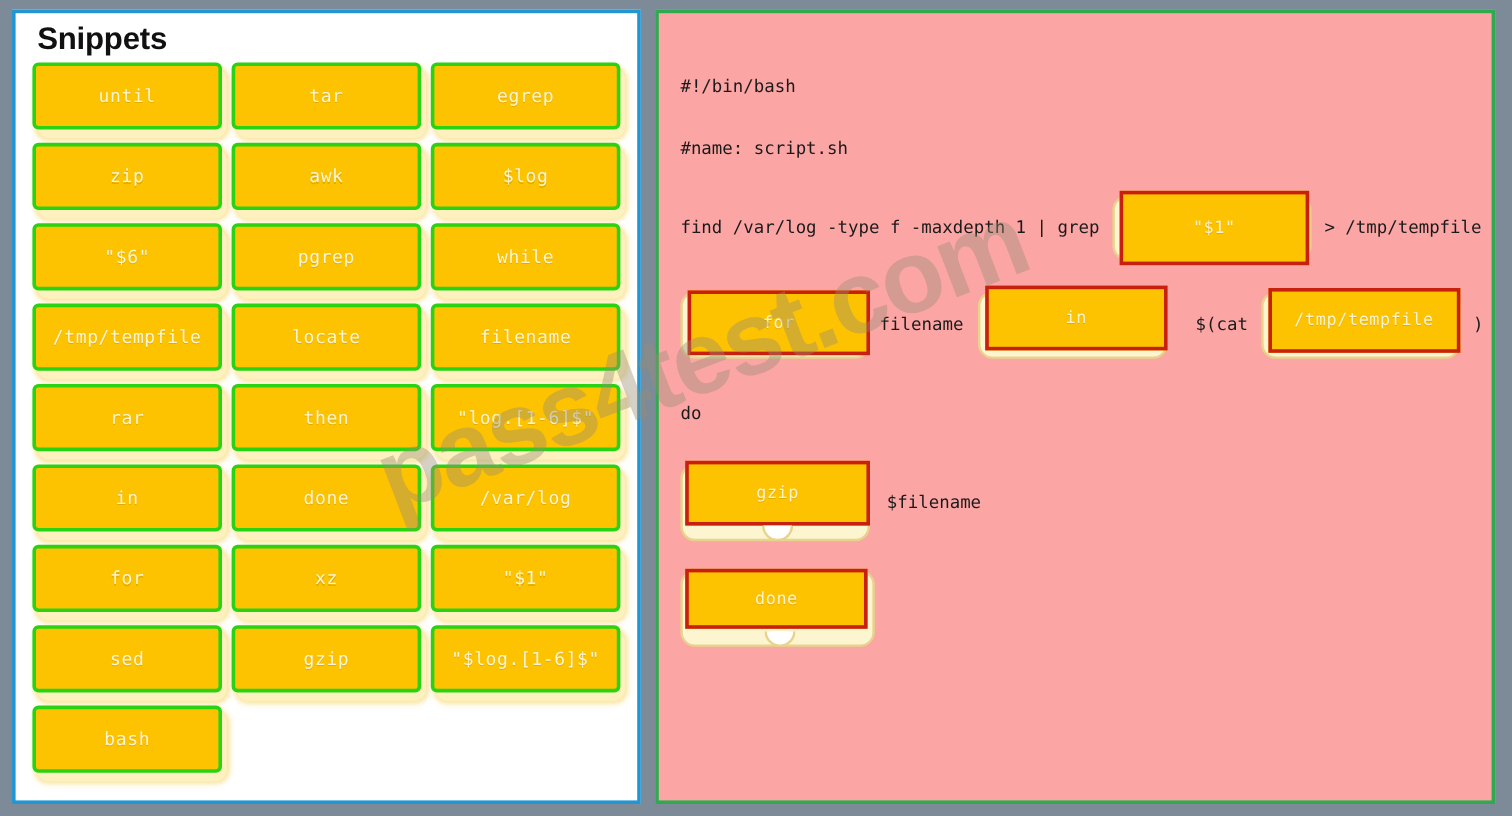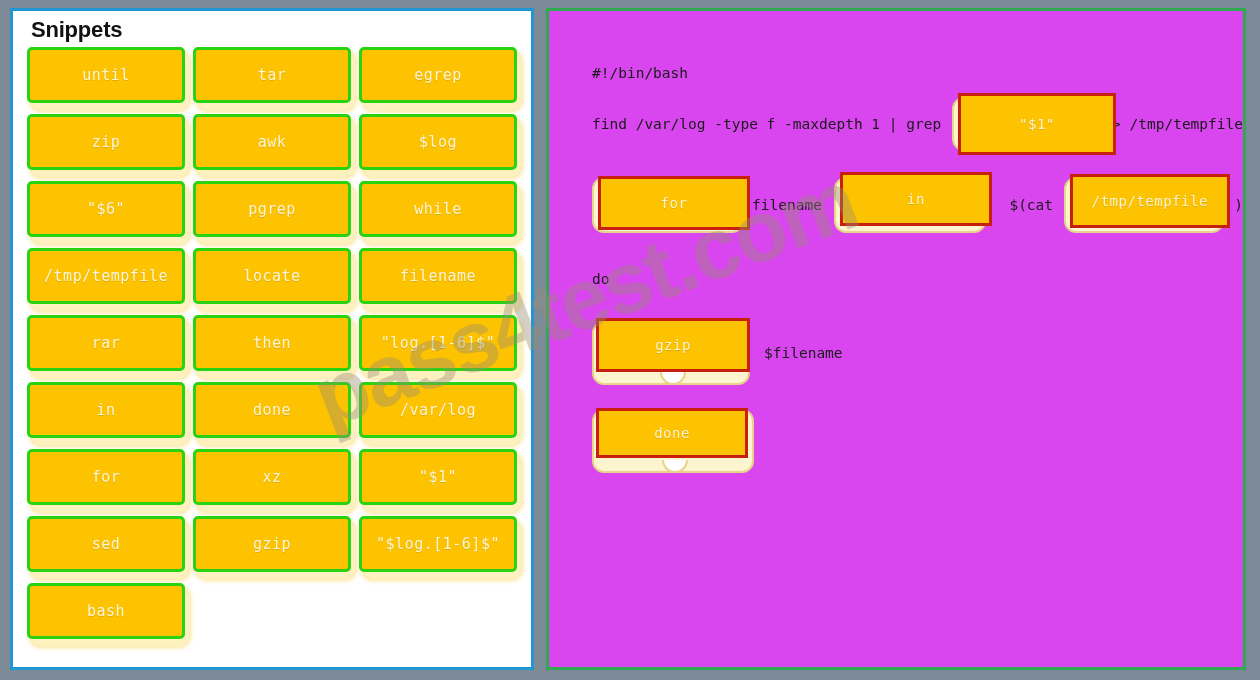--- a/index.html
+++ b/index.html
@@ -32,21 +32,21 @@
     width: 524px;
     height: 662px;
     box-sizing: border-box;
     background: #ffffff;
     border: 3px solid #2196d3;
     overflow: hidden;
   }
   #snippets-title {
     font-family: "Liberation Sans", sans-serif;
     font-weight: bold;
-    font-size: 22px;
+    font-size: 26px;
     color: #111;
     padding: 6px 0 4px 18px;
     letter-spacing: -0.2px;
   }
   #snippet-grid {
     display: grid;
     grid-template-columns: repeat(3, 1fr);
     gap: 9px 8px;
     padding: 0 14px 8px 14px;
   }
@@ -82,24 +82,23 @@
     text-shadow: 0 1px 0 rgba(170,130,0,0.35);
     cursor: grab;
   }
 
   
   #script-panel {
     position: relative;
     width: 700px;
     height: 662px;
     box-sizing: border-box;
-    background: #d946ef;
+    background: #fca5a5;
     border: 3px solid #2faa50;
     overflow: hidden;
-    padding-left: 25px;
   }
   #script-body {
     position: relative;
     padding: 44px 0 0 0;
     font-family: "DejaVu Sans Mono", monospace;
     font-size: 14.5px;
     color: #1a1a1a;
   }
   .code-line {
     display: flex;
@@ -285,20 +284,23 @@
       </div>
   </div>
 
   <div id="script-panel">
     <div id="script-body">
 
       <div class="code-line" style="height:36px;">
         <span class="code-txt">#!/bin/bash</span>
       </div>
 
+      <div class="code-line" style="height:66px;">
+        <span class="code-txt">#name: script.sh</span>
+      </div>
 
       <div class="code-line" style="height:66px;text-align:center;">
         <span class="code-txt">find /var/log -type f -maxdepth 1 | grep </span>
         <span class="drop" style="width:166px;height:54px;margin:0 2px;">
           <span class="filled" style="width:158px;height:62px;">"$1"</span>
         </span>
         <span class="code-txt"> &gt; /tmp/tempfile</span>
       </div>
 
       <div class="code-line" style="height:96px;">

